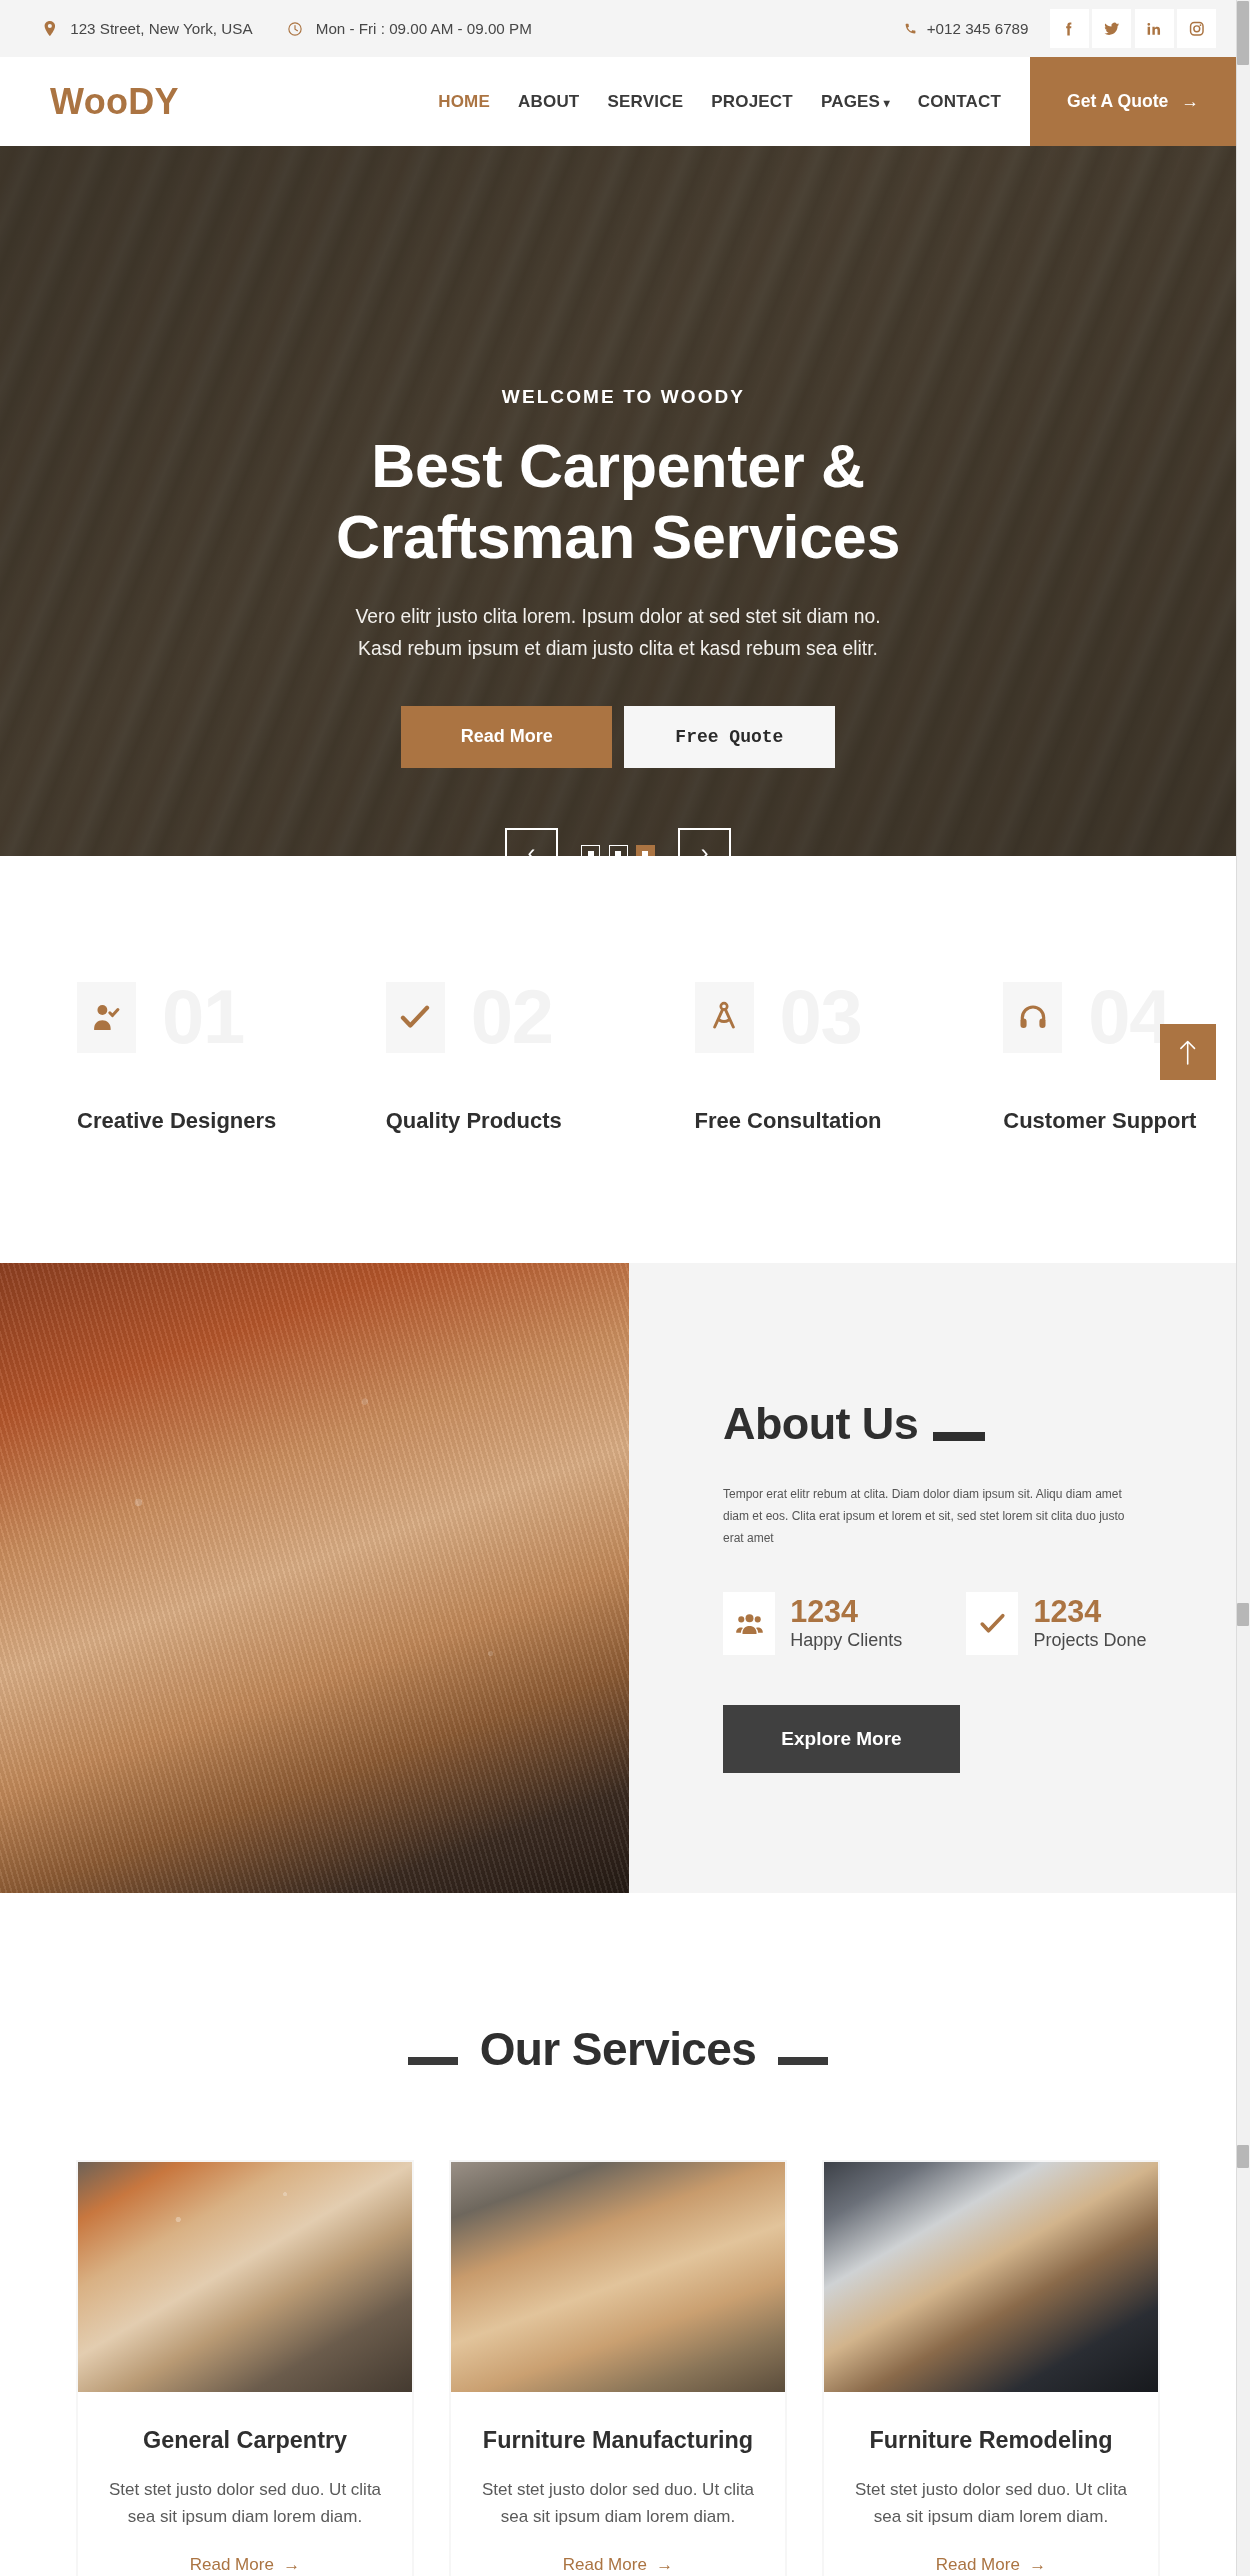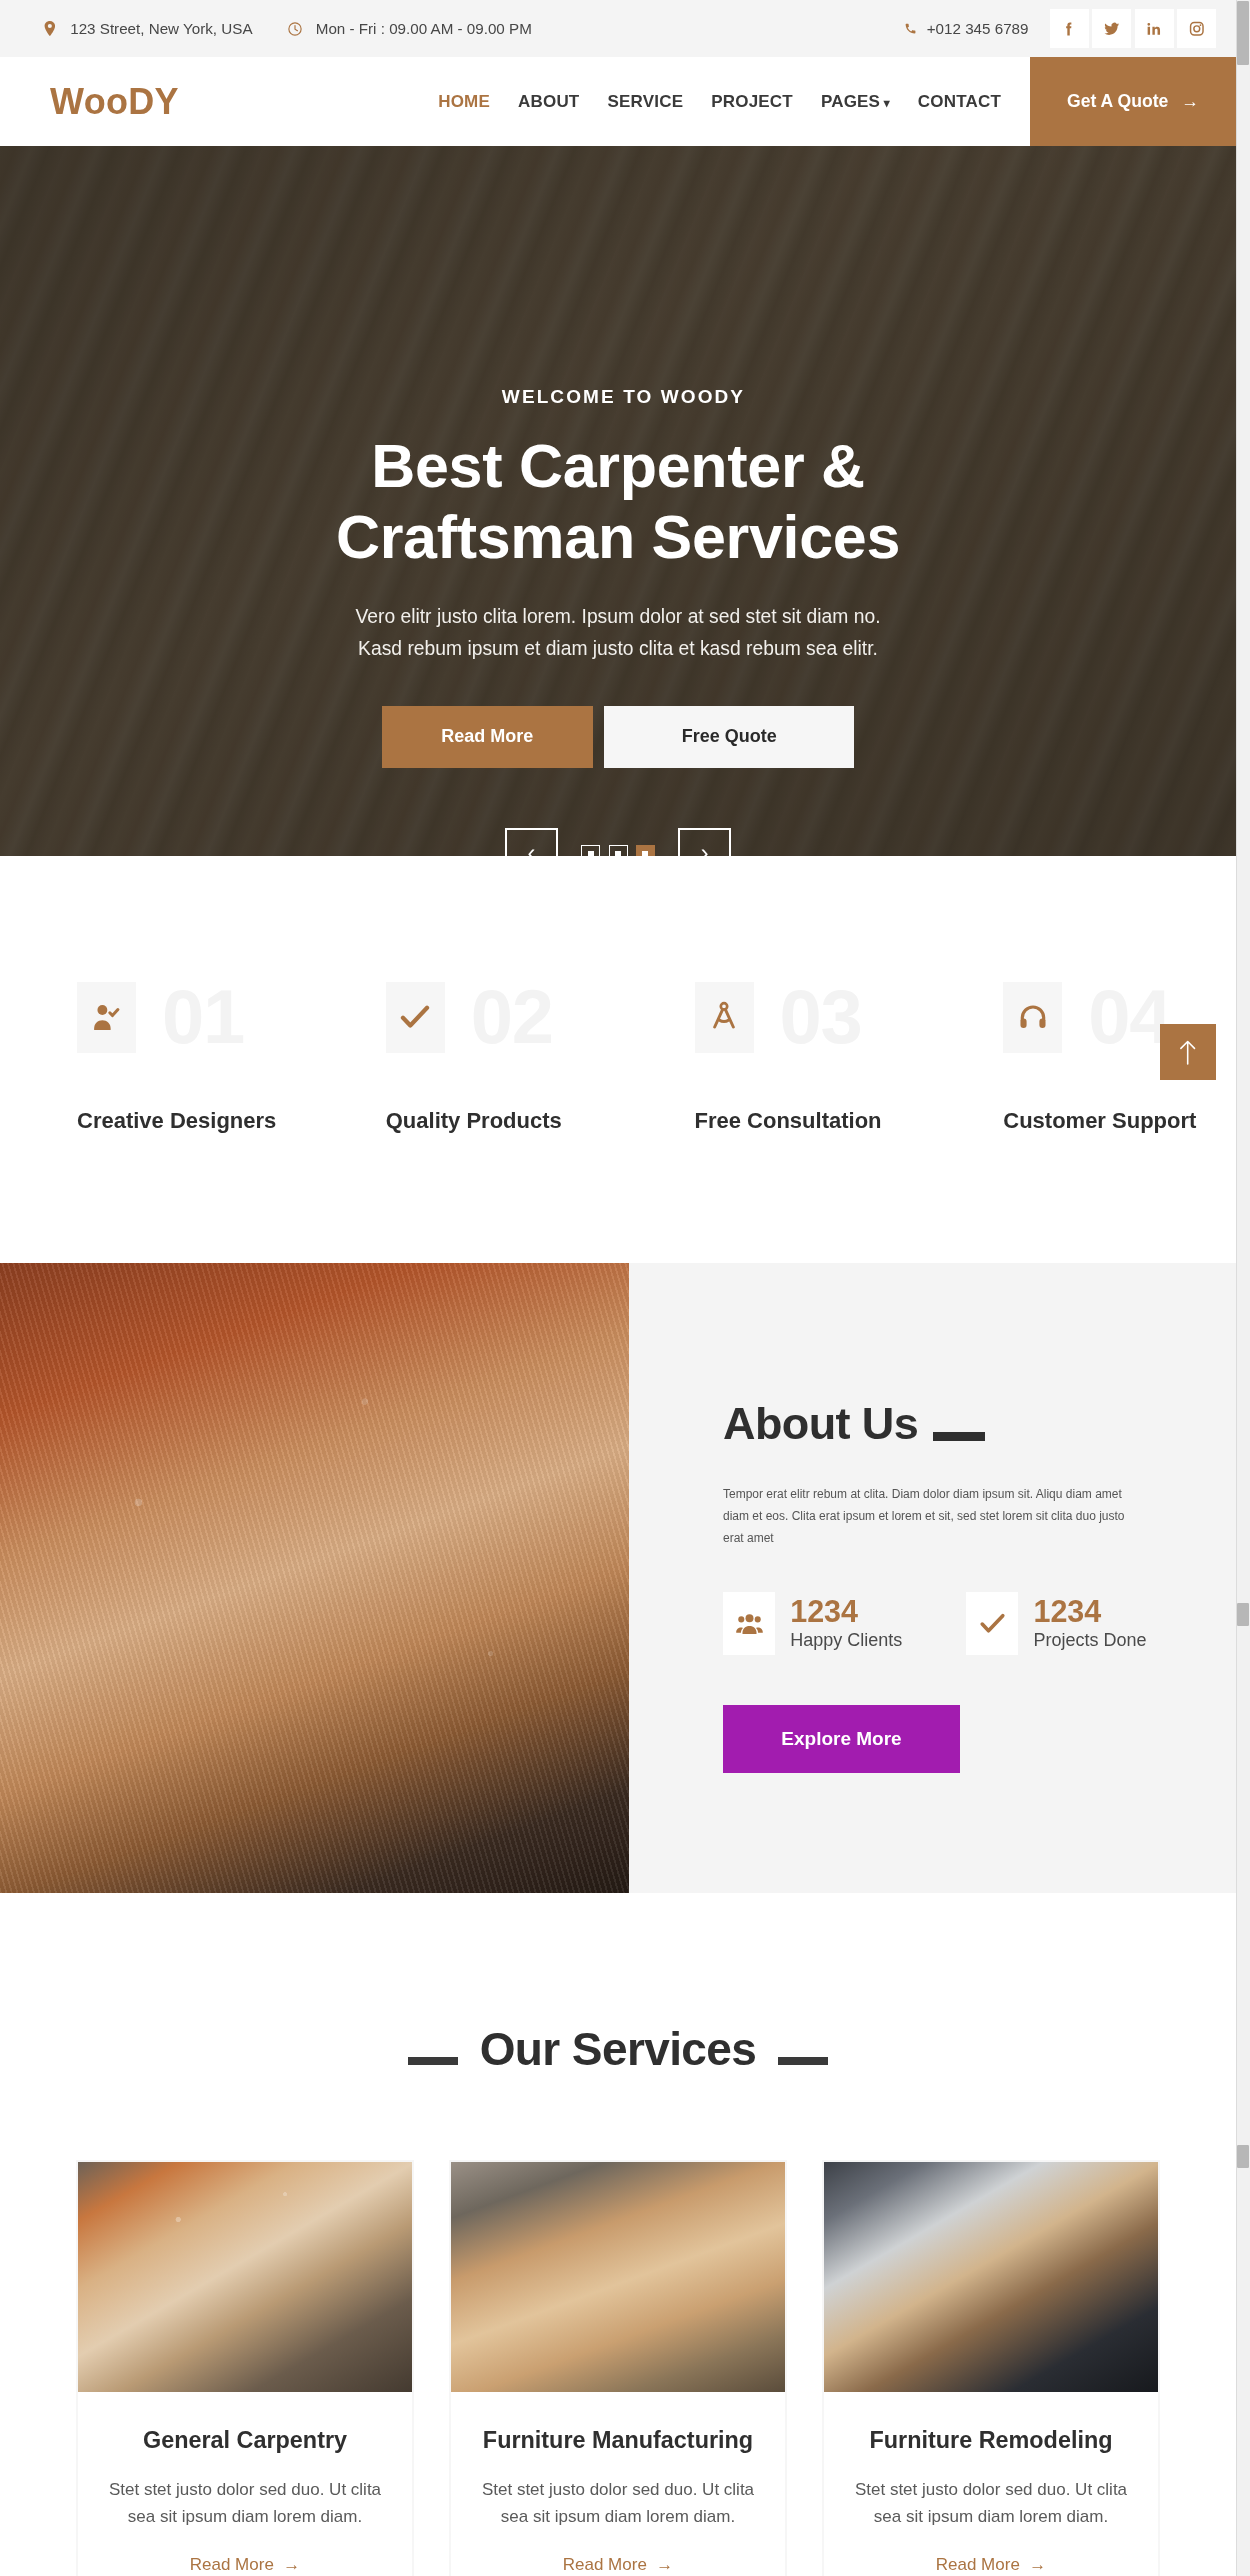--- a/index.html
+++ b/index.html
@@ -119,23 +119,23 @@
   }
   .hero-btns { display: flex; gap: 11.7px; margin-top: 41px; }
   .btn-primary {
     background: #ab7442; color: #fff;
     width: 211px; height: 62px;
     display: flex; align-items: center; justify-content: center;
     font-size: 18px; font-weight: 600; cursor: pointer;
   }
   .btn-light {
     background: #f6f6f6; color: #2a2a2a;
-    width: 250px; height: 62px;
-    display: flex; align-items: center; justify-content: center;
-    font-size: 18px; font-weight: 600; cursor: pointer;
+    width: 211px; height: 62px;
+    display: flex; align-items: center; justify-content: center;
+    font-size: 18px; font-weight: 600; cursor: pointer; font-family: Liberation Mono, monospace;
   }
   .carousel-nav {
     display: flex; align-items: center; gap: 23.4px;
     margin-top: 60px;
   }
   .car-arrow {
     width: 53px; height: 53px; border: 2.3px solid #ffffff;
     display: flex; align-items: center; justify-content: center;
     color: #fff; font-size: 23.4px; cursor: pointer; line-height: 1;
   }
@@ -206,21 +206,21 @@
   .stat { display: flex; align-items: center; gap: 15.2px; }
   .stat-icon {
     width: 52px; height: 63px; background: #ffffff;
     display: flex; align-items: center; justify-content: center;
     color: #ab7442; flex: none;
   }
   .stat-num { font-size: 30.5px; font-weight: 800; color: #ab7442; line-height: 1.05; }
   .stat-label { font-size: 18px; color: #4a4a4a; margin-top: 3.5px; }
   .explore-btn {
     margin-top: 50px;
-    width: 237px; height: 68px; background: #a21caf; color: #fff;
+    width: 237px; height: 68px; background: #404040; color: #fff;
     display: flex; align-items: center; justify-content: center;
     font-size: 19px; font-weight: 600; cursor: pointer;
   }
 
   
   .services { background: #ffffff; padding: 129px 0 0 0; }
   .sec-title-wrap { display: flex; justify-content: center; align-items: center; gap: 22px; }
   .sec-bar { width: 50px; height: 8.2px; background: #3a3a3a; margin-top: 23.4px; }
   .sec-title { font-size: 46px; font-weight: 800; color: #2f2f2f; letter-spacing: -0.6px; white-space: nowrap; }
   .svc-grid {

